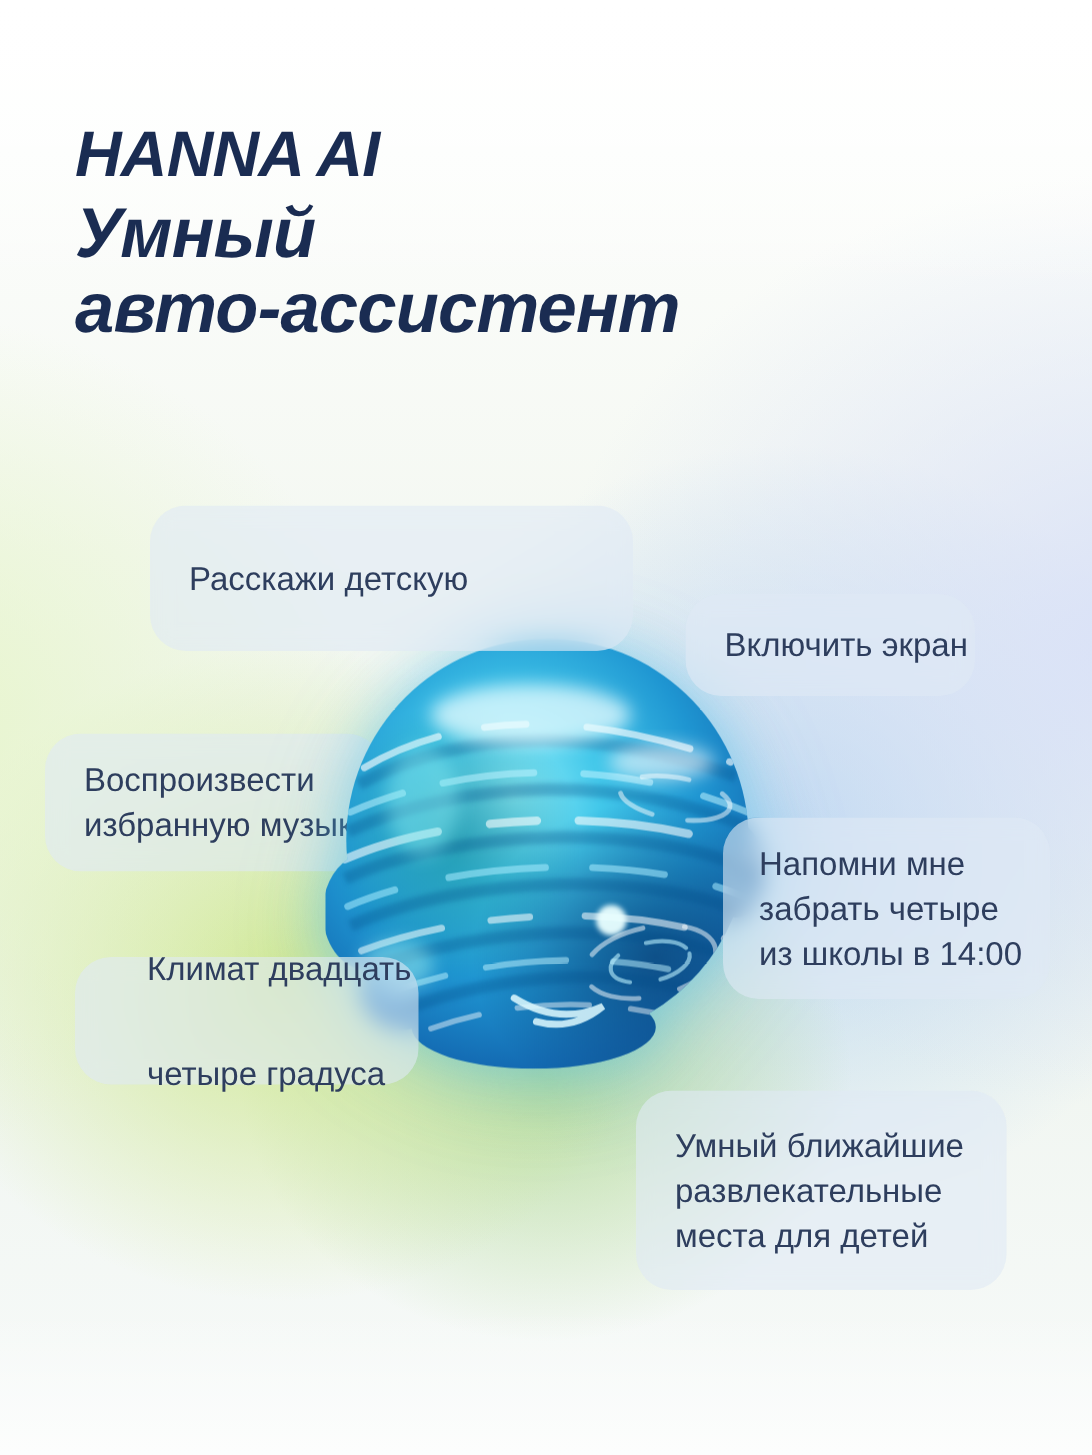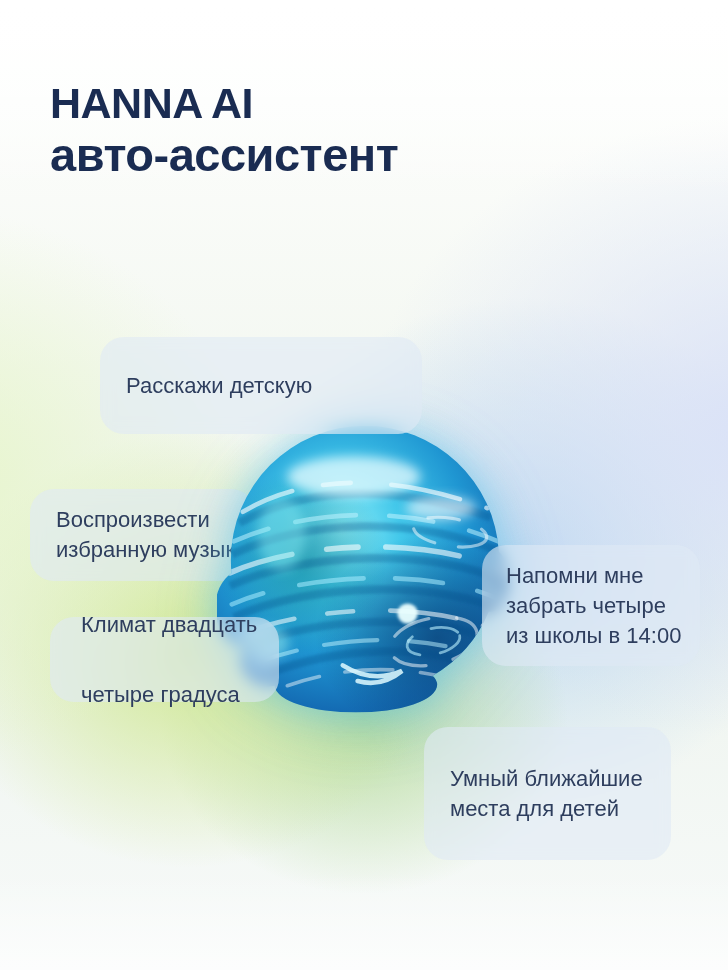--- a/index.html
+++ b/index.html
@@ -9,61 +9,62 @@
     background:
       linear-gradient(180deg,#ffffff 0%,rgba(255,255,255,0) 20%),
       linear-gradient(0deg,rgba(255,255,255,0.65) 0%,rgba(255,255,255,0) 10%),
       radial-gradient(90% 52% at 106% 44%, rgba(216,224,248,0.95) 0%, rgba(216,224,248,0) 62%),
       radial-gradient(72% 46% at -10% 50%, rgba(230,245,200,0.95) 0%, rgba(230,245,200,0) 62%),
       radial-gradient(52% 34% at 26% 67%, rgba(206,231,142,0.92) 0%, rgba(206,231,142,0) 66%),
       radial-gradient(40% 26% at 50% 74%, rgba(148,204,108,0.60) 0%, rgba(148,204,108,0) 70%),
       radial-gradient(58% 40% at 72% 57%, rgba(178,211,240,0.85) 0%, rgba(178,211,240,0) 66%),
       linear-gradient(180deg,#ffffff 0%,#f4f8f2 38%,#eef4ee 62%,#f7faf9 100%);
   }
-  .title{position:absolute;left:50px;top:76px;color:#1a2c52;}
+  .title{position:absolute;left:50px;top:76px;color:#1a2c52;font-style:italic;}
   .title .brand{font-size:43px;font-weight:600;line-height:54px;letter-spacing:-0.5px;}
   .title .sub{font-size:47px;font-weight:700;line-height:50px;letter-spacing:-0.5px;}
 
   .bubble{
     position:absolute;
     background:rgba(223,234,245,0.60);
     border-radius:24px;
     color:#2e3e5e;
     font-size:22px;line-height:30px;
     display:flex;flex-direction:column;justify-content:center;
     padding:0 26px;box-sizing:border-box;
     backdrop-filter:blur(7px);
     z-index:3;
   }
   .bubble .ln{white-space:nowrap;}
   .b-story  {left:100px;top:337px;width:322px;height:97px;}
   .b-screen {left:457px;top:396px;width:193px;height:68px;}
   .b-music  {left:30px; top:489px;width:225px;height:92px;z-index:1;}
   .b-remind {left:482px;top:545px;width:218px;height:121px;padding-left:24px;}
-  .b-climate{left:50px; top:617px;width:229px;height:85px;padding-left:31px;gap:40px;}
+  .b-climate{left:50px; top:638px;width:229px;height:85px;padding-left:48px;gap:40px;}
   .b-route  {left:120px;top:754px;width:250px;height:68px;}
   .b-places {left:424px;top:727px;width:247px;height:133px;}
 
   .orb-glow{
     position:absolute;left:182px;top:392px;width:366px;height:356px;z-index:2;
     background:radial-gradient(closest-side, rgba(105,208,236,0.45) 0%, rgba(105,208,236,0) 72%);
     pointer-events:none;
   }
   .orb{
     position:absolute;left:214px;top:423px;width:302px;height:296px;z-index:2;
     filter:drop-shadow(0 0 18px rgba(80,195,235,0.45)) drop-shadow(0 12px 26px rgba(70,170,215,0.30));
   }
 </style>
 </head>
 <body>
 
 <div class="stage">
 
   <div class="title">
     <div class="brand">HANNA AI</div>
+    <div class="sub">Умный</div>
     <div class="sub">авто-ассистент</div>
   </div>
 
   <div class="orb-glow"></div>
 
   <svg class="orb" viewBox="0 0 320 320" aria-hidden="true">
     <defs>
       <radialGradient id="gBase" cx="42%" cy="36%" r="78%">
         <stop offset="0%" stop-color="#8feef9"></stop>
         <stop offset="26%" stop-color="#41c7ea"></stop>
@@ -126,36 +127,40 @@
       <ellipse cx="70" cy="120" rx="26" ry="40" fill="#8ff0f6" fill-opacity="0.45" filter="url(#blur6)"></ellipse>
       <circle cx="206" cy="206" r="11" fill="#eaffff" fill-opacity="0.95" filter="url(#blur2)"></circle>
       <ellipse cx="52" cy="238" rx="26" ry="18" fill="#9df2f2" fill-opacity="0.5" filter="url(#blur6)"></ellipse>
     </g>
   </svg>
 
   <div class="bubble b-story">
     <div class="ln">Расскажи детскую</div>
   </div>
 
+  <div class="bubble b-screen">
+    <div class="ln">Включить экран</div>
+  </div>
 
   <div class="bubble b-music">
     <div class="ln">Воспроизвести</div>
     <div class="ln">избранную музыку</div>
   </div>
 
   <div class="bubble b-remind">
     <div class="ln">Напомни мне</div>
     <div class="ln">забрать четыре</div>
     <div class="ln">из школы в 14:00</div>
   </div>
 
   <div class="bubble b-climate">
     <div class="ln">Климат двадцать</div>
     <div class="ln">четыре градуса</div>
   </div>
 
 
   <div class="bubble b-places">
     <div class="ln">Умный ближайшие</div>
+    <div class="ln">развлекательные</div>
     <div class="ln">места для детей</div>
   </div>
 
 </div>
 
 </body></html>

